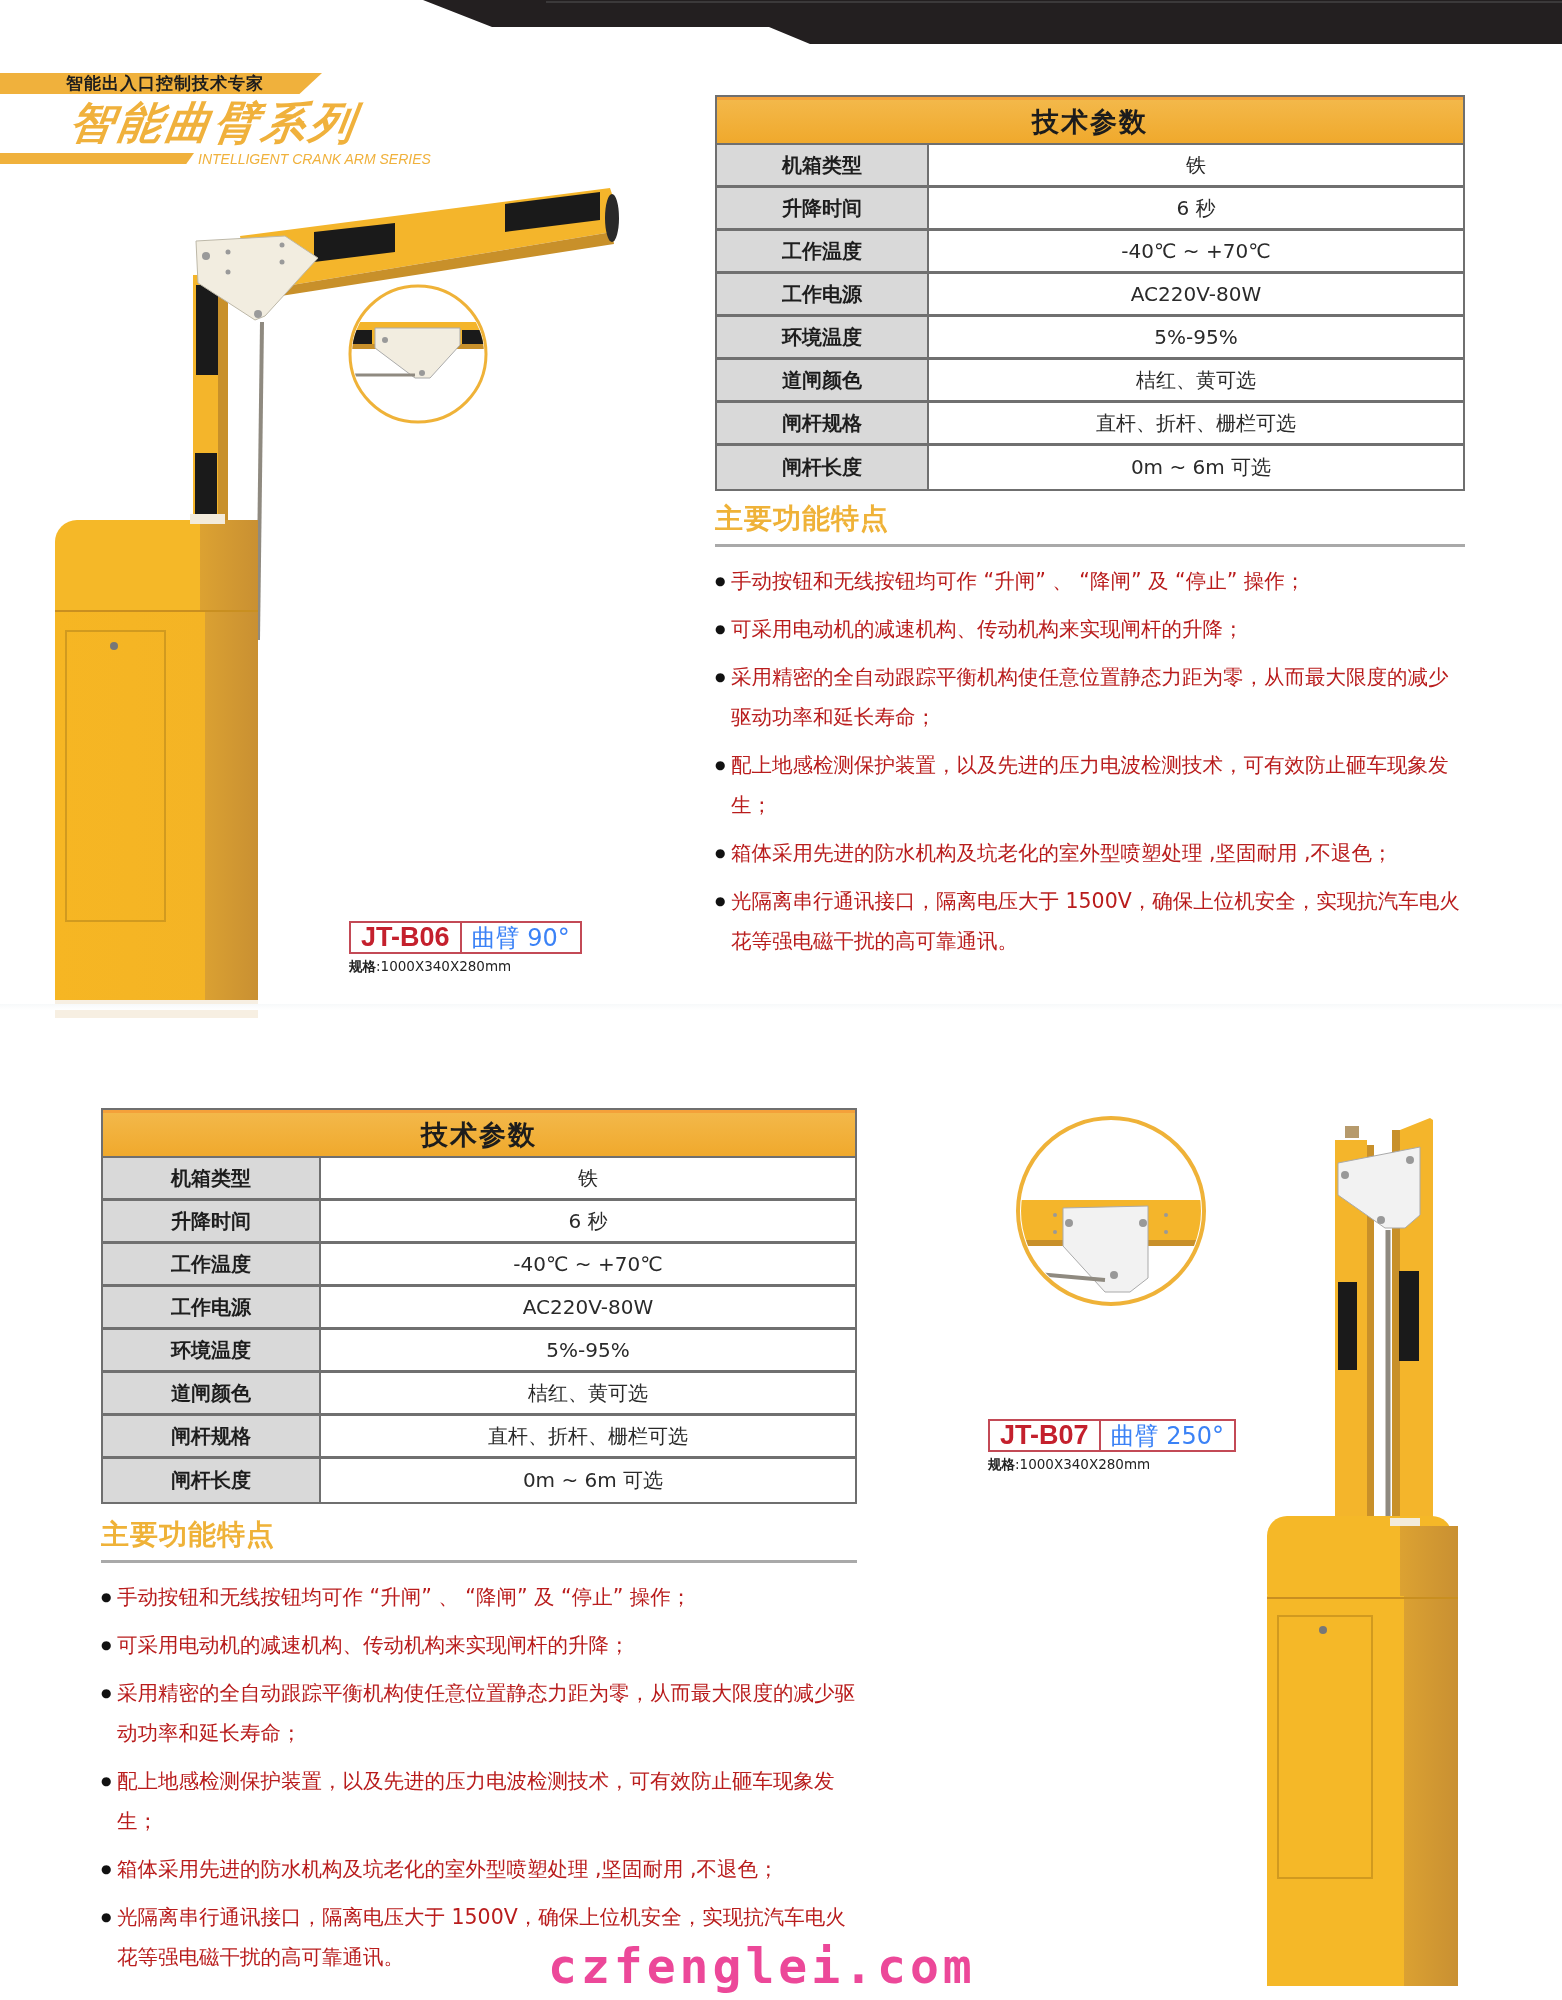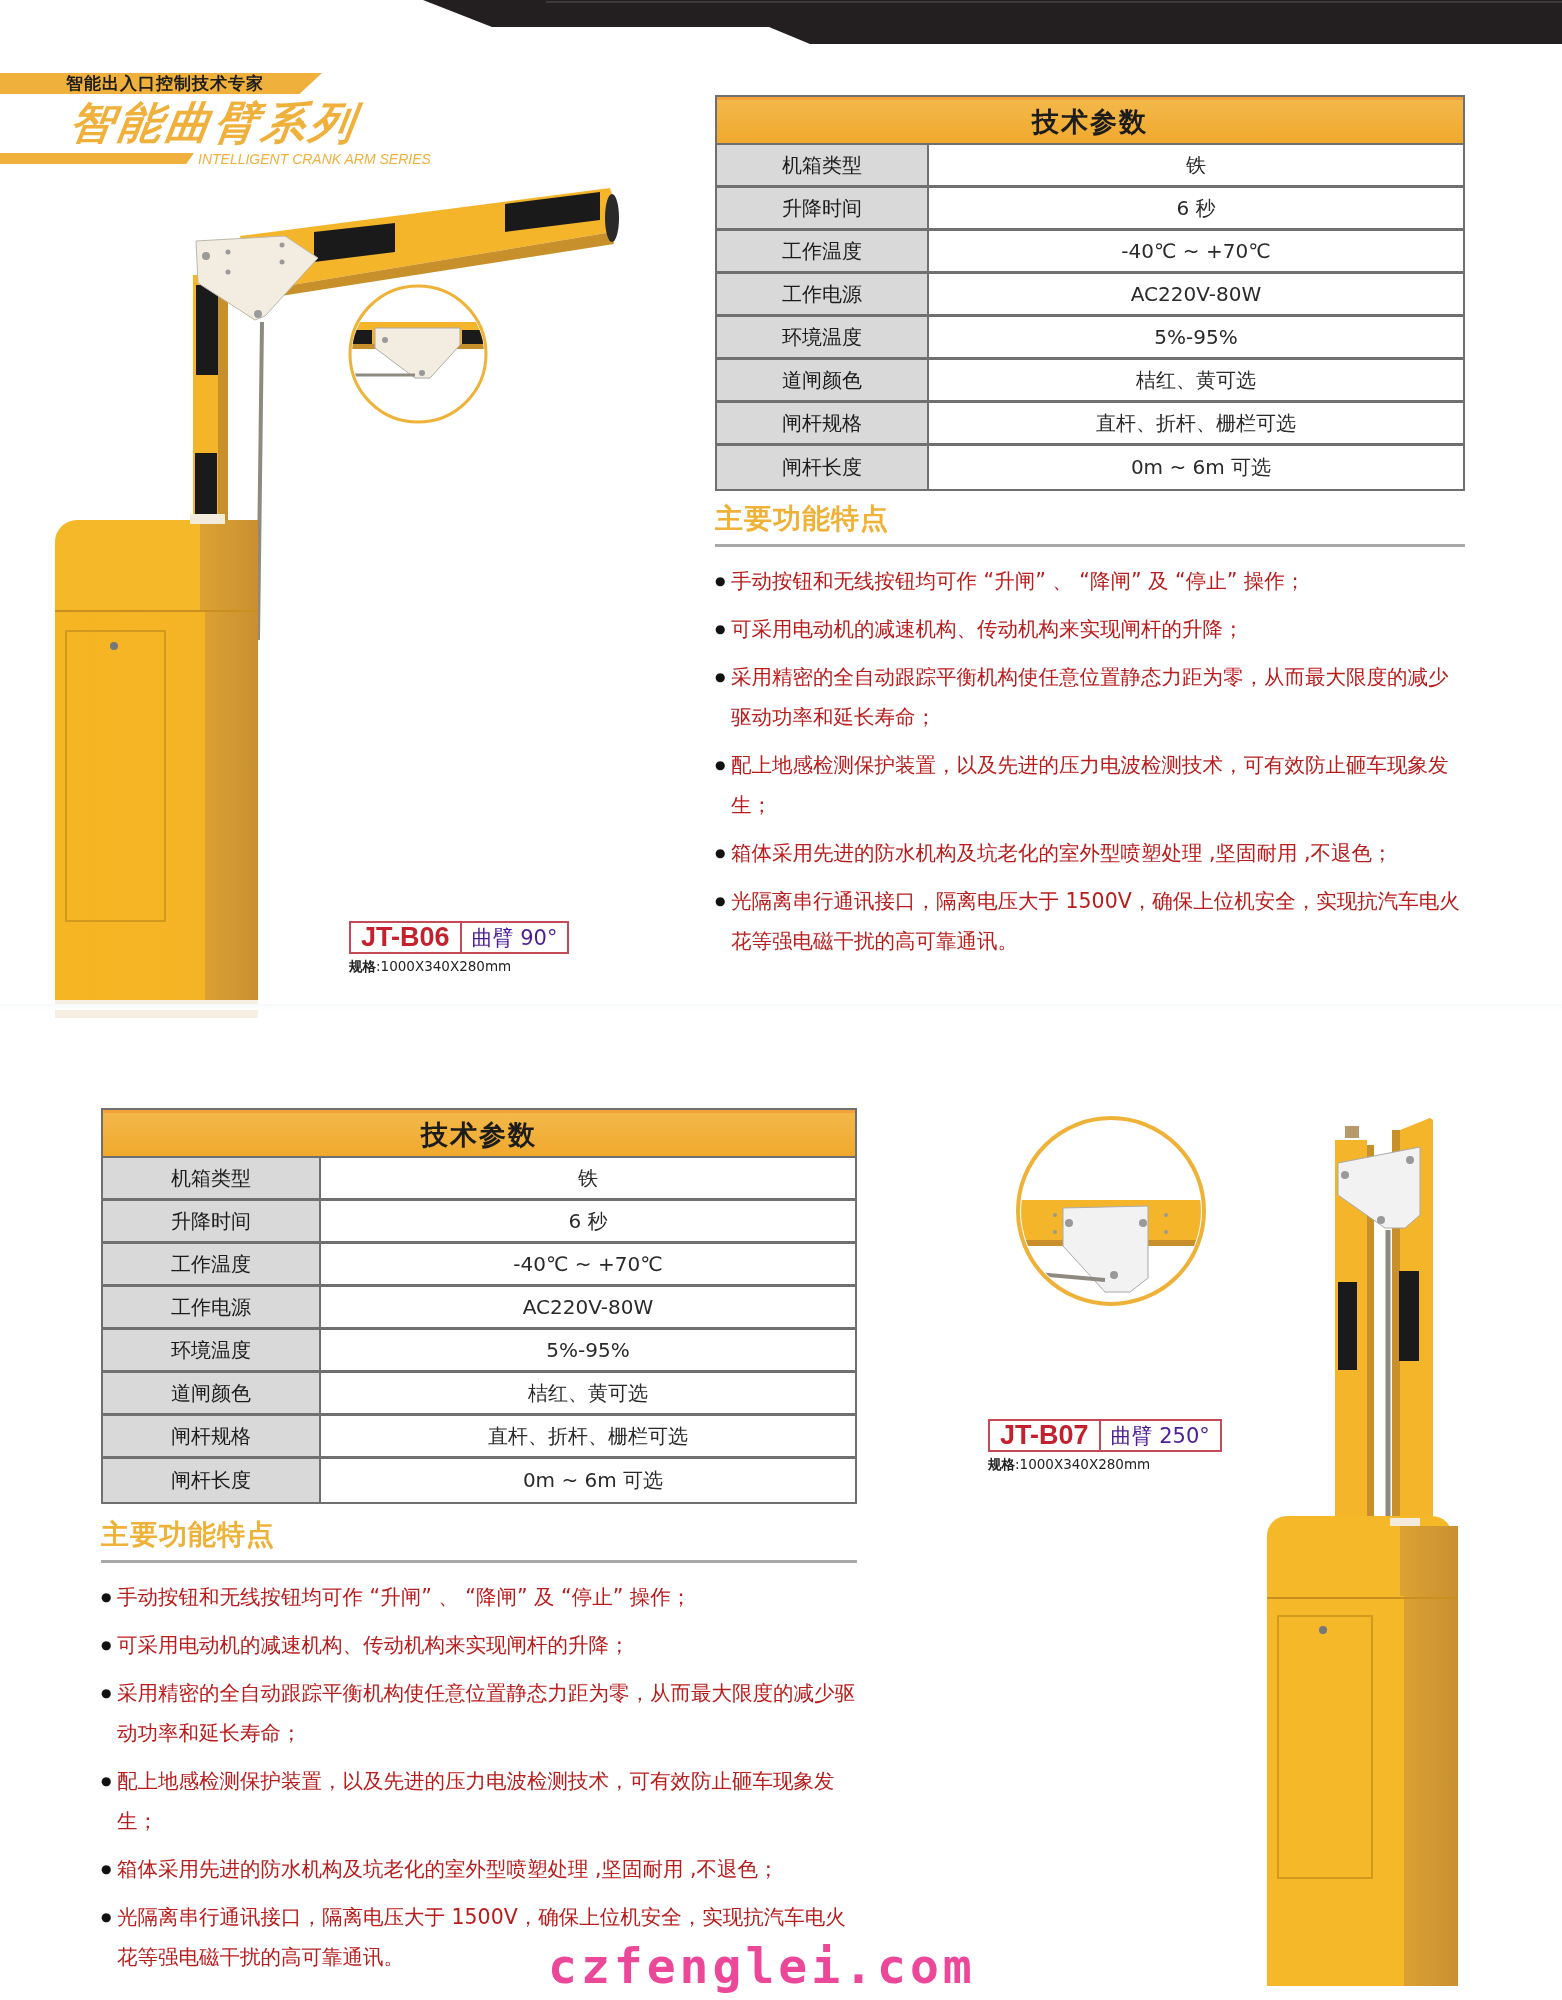--- a/index.html
+++ b/index.html
@@ -21,34 +21,34 @@
      clip-path: polygon(0 0, 100% 0, 96% 100%, 0 100%); }
   .brand-subtitle { left: 198px; top: 151px; font-family: "Liberation Sans", sans-serif; font-size: 14px; font-style: italic; color: #f0b13c; letter-spacing: 0; line-height: 16px; }
 
   
   .spec-table { border: 2px solid #6f6f6f; background: #fff; }
   .spec-header { height: 48px; background: linear-gradient(#f3b84a, #f0a92c); border-bottom: 2px solid #6f6f6f; border-top: 3px solid #f4a13a;
      display: flex; align-items: center; justify-content: center; font-size: 27px; font-weight: bold; color: #1c1c1c; letter-spacing: 2px; }
   .spec-row { display: flex; height: 43px; border-bottom: 3px solid #707070; }
   .spec-row:last-child { border-bottom: none; gap: 10px; }
   .spec-label { background: #d9d9d9; border-right: 2px solid #707070; display: flex; align-items: center; justify-content: center;
-     font-size: 20px; font-weight: normal; color: #1d1d1d; }
+     font-size: 20px; font-weight: bold; color: #1d1d1d; }
   .spec-value { flex: 1; display: flex; align-items: center; justify-content: center; font-size: 20px; color: #2a2a2a; }
 
   
   .feat-heading { font-size: 28px; font-weight: bold; color: #efb238; letter-spacing: 1px; }
   .feat-rule { height: 3px; background: #a9a9a9; }
   .feat-list { list-style: none; }
   .feat-list li { font-size: 20.5px; color: #b91c1c; line-height: 40px; padding-left: 16px; position: relative; margin-bottom: 8px; }
   .feat-list li::before { content: "\25CF"; position: absolute; left: 0; top: 0; font-size: 12px; color: #111; }
 
   
   .badge { display: flex; border: 2px solid #c34a56; height: 33px; background: #fff; }
   .badge-code { font-family: "Liberation Sans", sans-serif; font-weight: bold; font-size: 27px; color: #c4202d; padding: 0 10px; border-right: 2px solid #c34a56; display: flex; align-items: center; }
-  .badge-name { font-size: 21px; color: #4c1d95; padding: 0 10px; display: flex; align-items: center; }
+  .badge-name { font-size: 24px; color: #3b82f6; padding: 0 10px; display: flex; align-items: center; }
   .badge-spec { font-size: 13.5px; color: #222; }
   .badge-spec b { font-weight: bold; }
 
   .divider-band { left: 0; top: 1004px; width: 1562px; height: 6px; background: linear-gradient(#f7f9fa, #ffffff); }
 
   .watermark { left: 548px; top: 1938px; font-family: "DejaVu Sans Mono", "Liberation Mono", monospace; font-weight: bold; font-size: 48px; color: #ec4899; letter-spacing: 4px; }
 </style>
 </head>
 <body>
 

